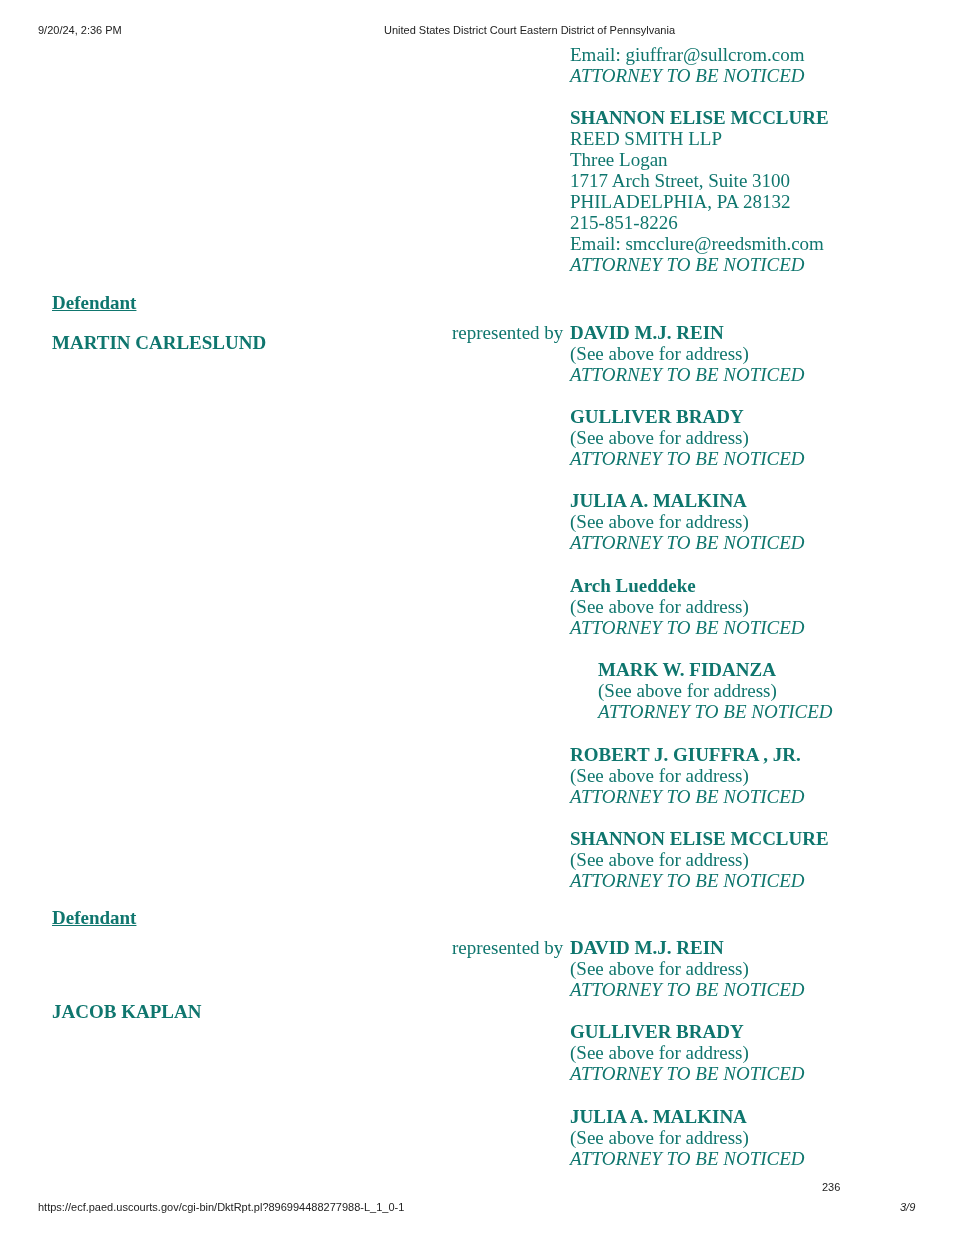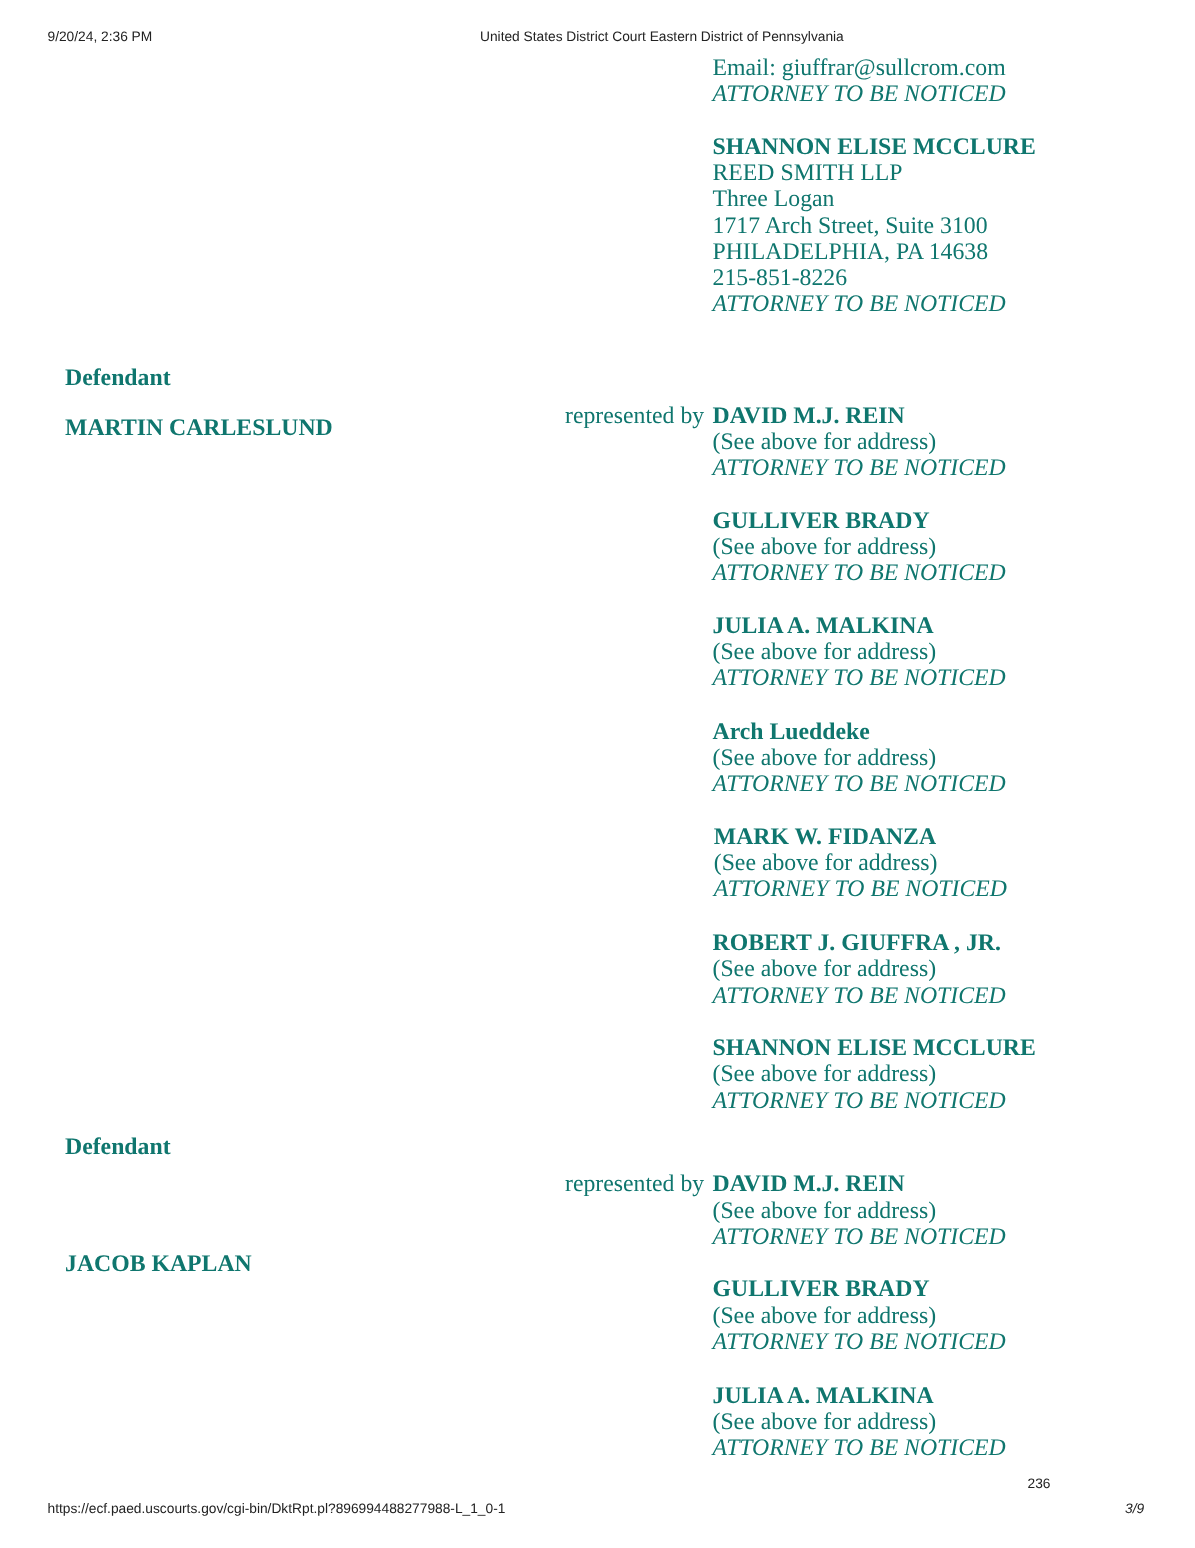--- a/index.html
+++ b/index.html
@@ -2,41 +2,42 @@
 <html><head>
   <meta charset="utf-8">
   <style>
     html, body { margin: 0; padding: 0; background: #ffffff; }
     body { width: 956px; height: 1238px; position: relative; overflow: hidden; color: #111; }
     .hdr { position: absolute; font-family: "Liberation Sans", sans-serif; font-size: 11px; color: #222; }
     .serif { font-family: "Liberation Serif", serif; font-size: 19px; line-height: 21px; color: #0f766e; }
     .abs { position: absolute; }
     .b { font-weight: bold; }
     .i { font-style: italic; }
-    .u { font-weight: bold; }
+    .u { text-decoration: underline; font-weight: bold; }
     .block div { white-space: nowrap; }
   </style>
 </head>
 <body>
 
 <div class="hdr" style="left:38px; top:24px;">9/20/24, 2:36 PM</div>
 <div class="hdr" style="left:384px; top:24px;text-align:center;">United States District Court Eastern District of Pennsylvania</div>
 
 <div class="abs serif block" style="left:570px; top:44px;">
   <div>Email: giuffrar@sullcrom.com</div>
   <div class="i">ATTORNEY TO BE NOTICED</div>
 </div>
 
 <div class="abs serif block" style="left:570px; top:107px;">
   <div class="b">SHANNON ELISE MCCLURE</div>
   <div>REED SMITH LLP</div>
   <div>Three Logan</div>
   <div>1717 Arch Street, Suite 3100</div>
-  <div>PHILADELPHIA, PA 14638</div>
+  <div>PHILADELPHIA, PA 28132</div>
   <div>215-851-8226</div>
+  <div>Email: smcclure@reedsmith.com</div>
   <div class="i">ATTORNEY TO BE NOTICED</div>
 </div>
 
 <div class="abs serif u" style="left:52px; top:292px;">Defendant</div>
 <div class="abs serif b" style="left:52px; top:332px;">MARTIN CARLESLUND</div>
 <div class="abs serif" style="left:452px; top:322px;">represented by</div>
 
 <div class="abs serif block" style="left:570px; top:322px;">
   <div class="b">DAVID M.J. REIN</div>
   <div>(See above for address)</div>
@@ -50,21 +51,21 @@
 <div class="abs serif block" style="left:570px; top:490px;">
   <div class="b">JULIA A. MALKINA</div>
   <div>(See above for address)</div>
   <div class="i">ATTORNEY TO BE NOTICED</div>
 </div>
 <div class="abs serif block" style="left:570px; top:575px;">
   <div class="b">Arch Lueddeke</div>
   <div>(See above for address)</div>
   <div class="i">ATTORNEY TO BE NOTICED</div>
 </div>
-<div class="abs serif block" style="left:571px; top:659px;">
+<div class="abs serif block" style="left:598px; top:659px;">
   <div class="b">MARK W. FIDANZA</div>
   <div>(See above for address)</div>
   <div class="i">ATTORNEY TO BE NOTICED</div>
 </div>
 <div class="abs serif block" style="left:570px; top:744px;">
   <div class="b">ROBERT J. GIUFFRA , JR.</div>
   <div>(See above for address)</div>
   <div class="i">ATTORNEY TO BE NOTICED</div>
 </div>
 <div class="abs serif block" style="left:570px; top:828px;">

